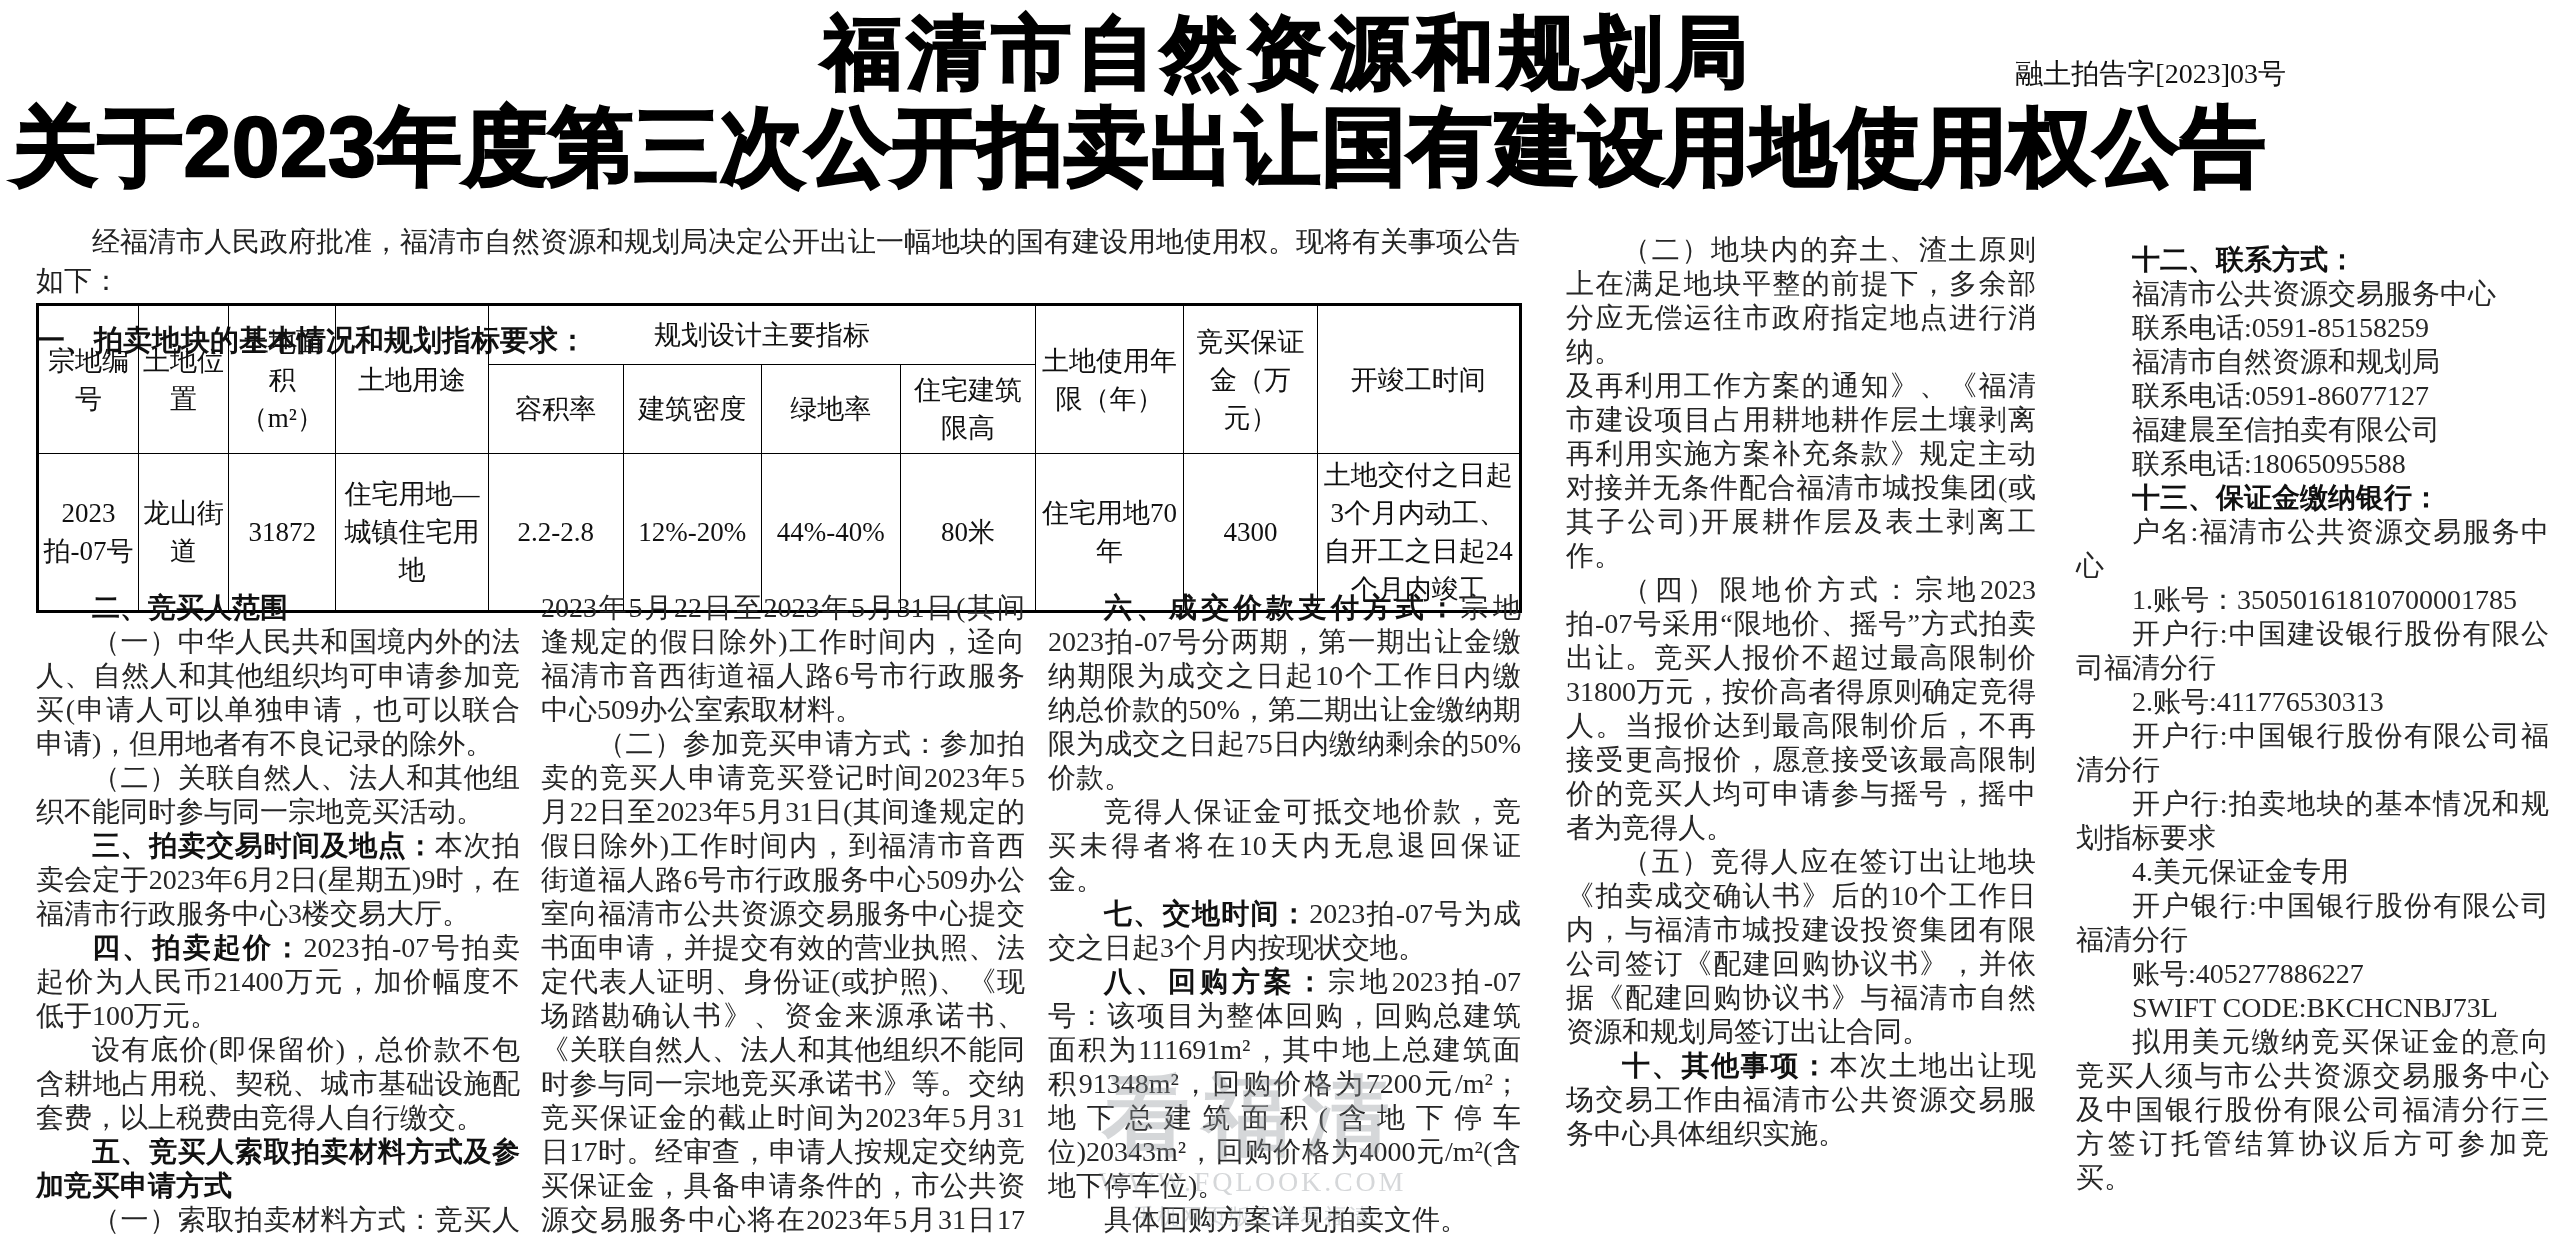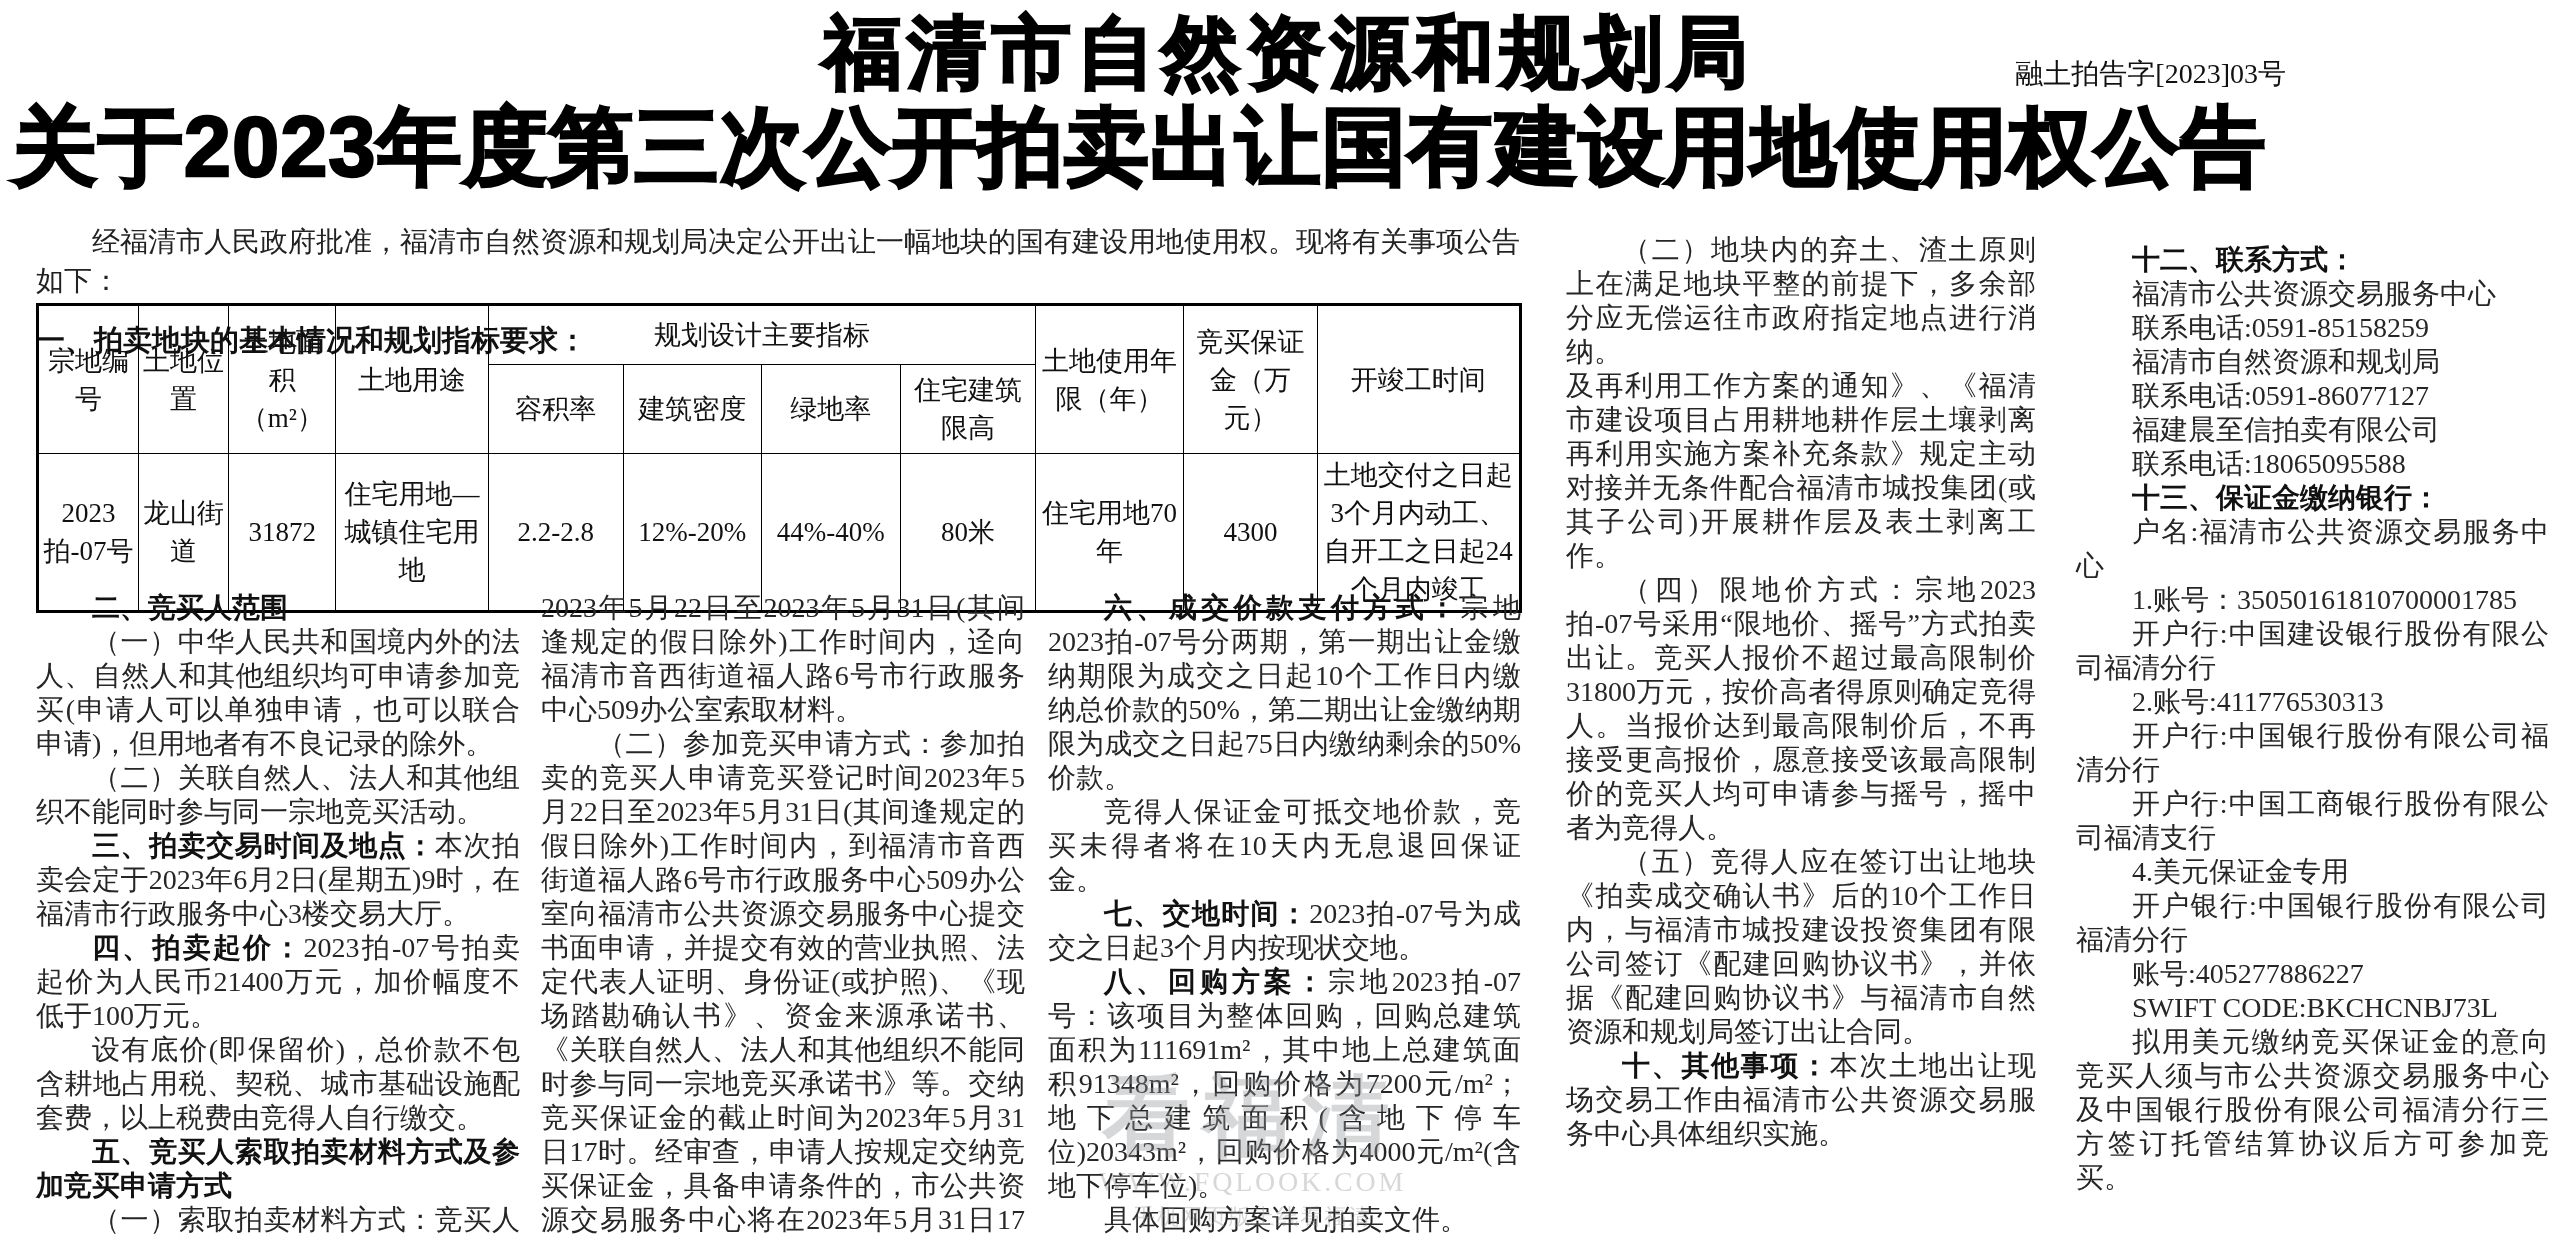--- a/index.html
+++ b/index.html
@@ -173,21 +173,21 @@
       <p class="p">福清市自然资源和规划局</p>
       <p class="p">联系电话:0591-86077127</p>
       <p class="p">福建晨至信拍卖有限公司</p>
       <p class="p">联系电话:18065095588</p>
       <p class="h">十三、保证金缴纳银行：</p>
       <p class="p">户名:福清市公共资源交易服务中心</p>
       <p class="p">1.账号：35050161810700001785</p>
       <p class="p">开户行:中国建设银行股份有限公司福清分行</p>
       <p class="p">2.账号:411776530313</p>
       <p class="p">开户行:中国银行股份有限公司福清分行</p>
-      <p class="p">开户行:中国工商银行股份有限公司福清支行</p>
+      <p class="p">开户行:拍卖地块的基本情况和规划指标要求</p>
       <p class="p">4.美元保证金专用</p>
       <p class="p">开户银行:中国银行股份有限公司福清分行</p>
       <p class="p">账号:405277886227</p>
       <p class="p">SWIFT CODE:BKCHCNBJ73L</p>
       <p class="p">拟用美元缴纳竞买保证金的意向竞买人须与市公共资源交易服务中心及中国银行股份有限公司福清分行三方签订托管结算协议后方可参加竞买。</p>
     </div>
 
   <div class="watermark">
     <div class="wm-big">看福清</div>
     <div class="wm-url">WWW.FQLOOK.COM</div>

